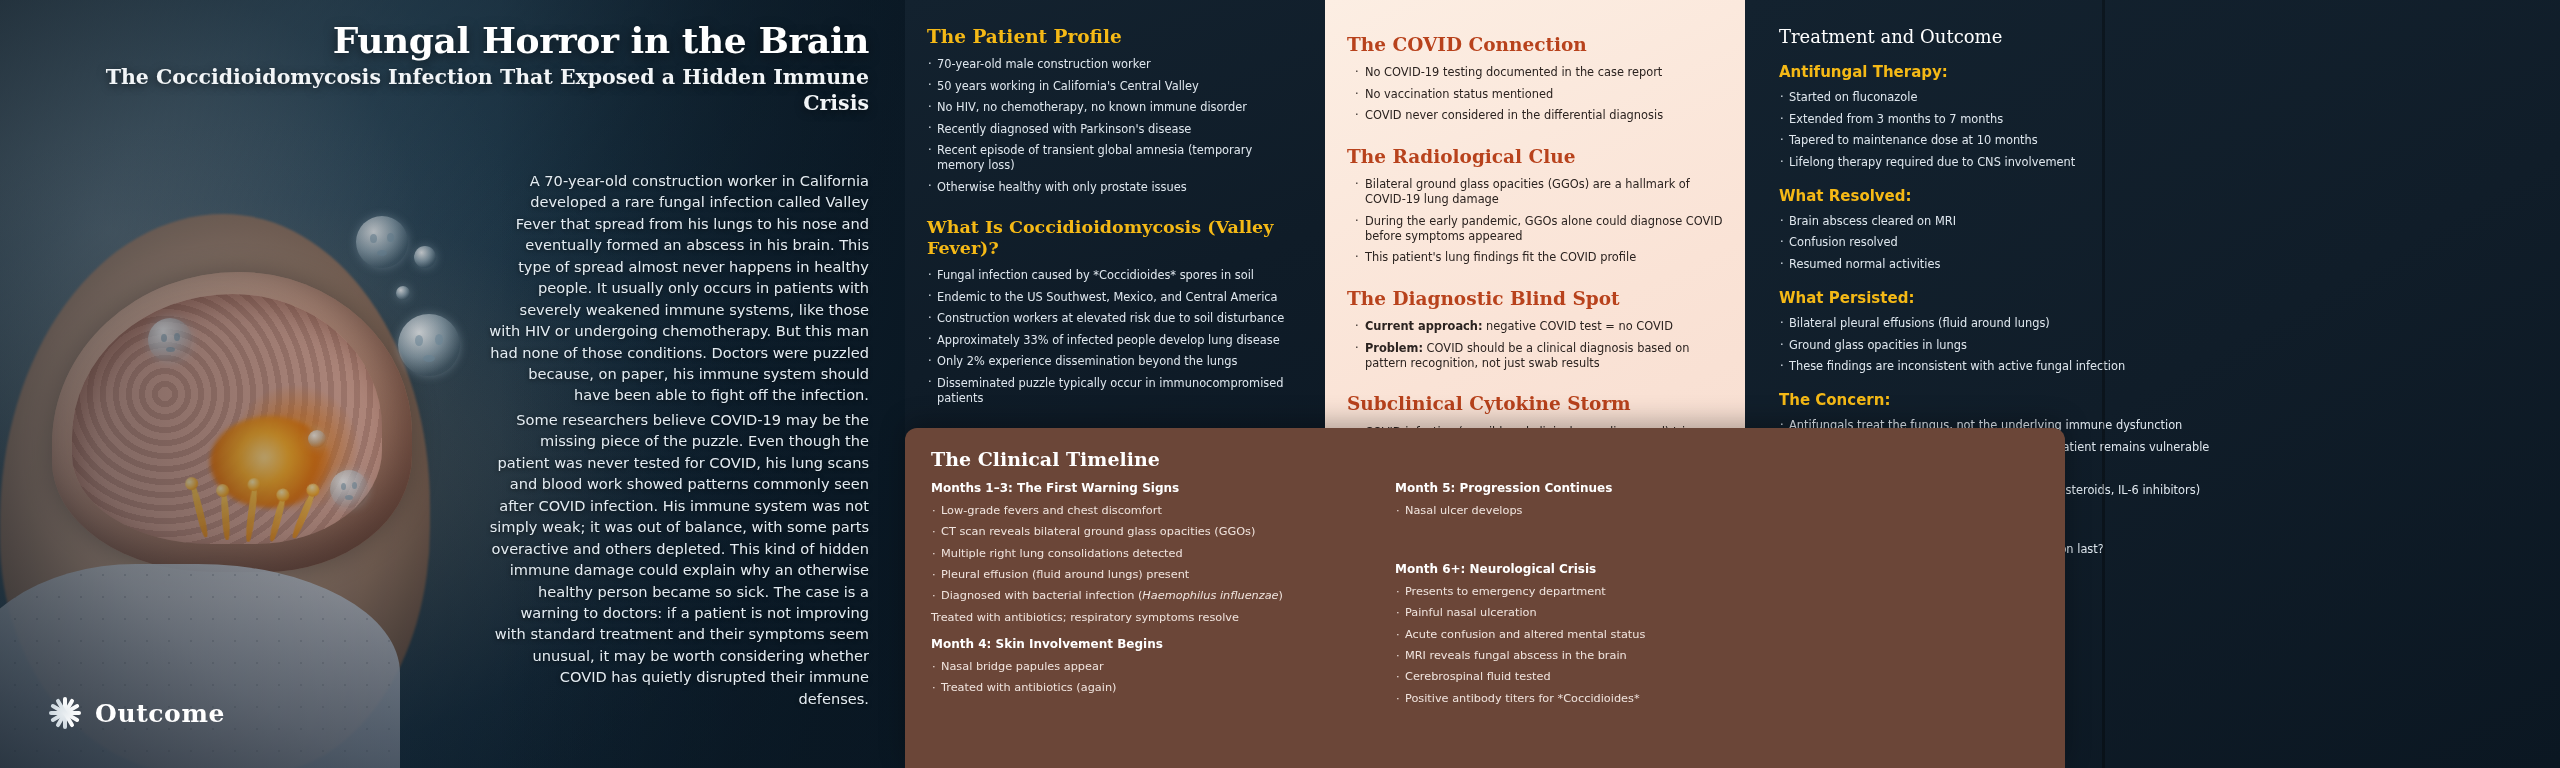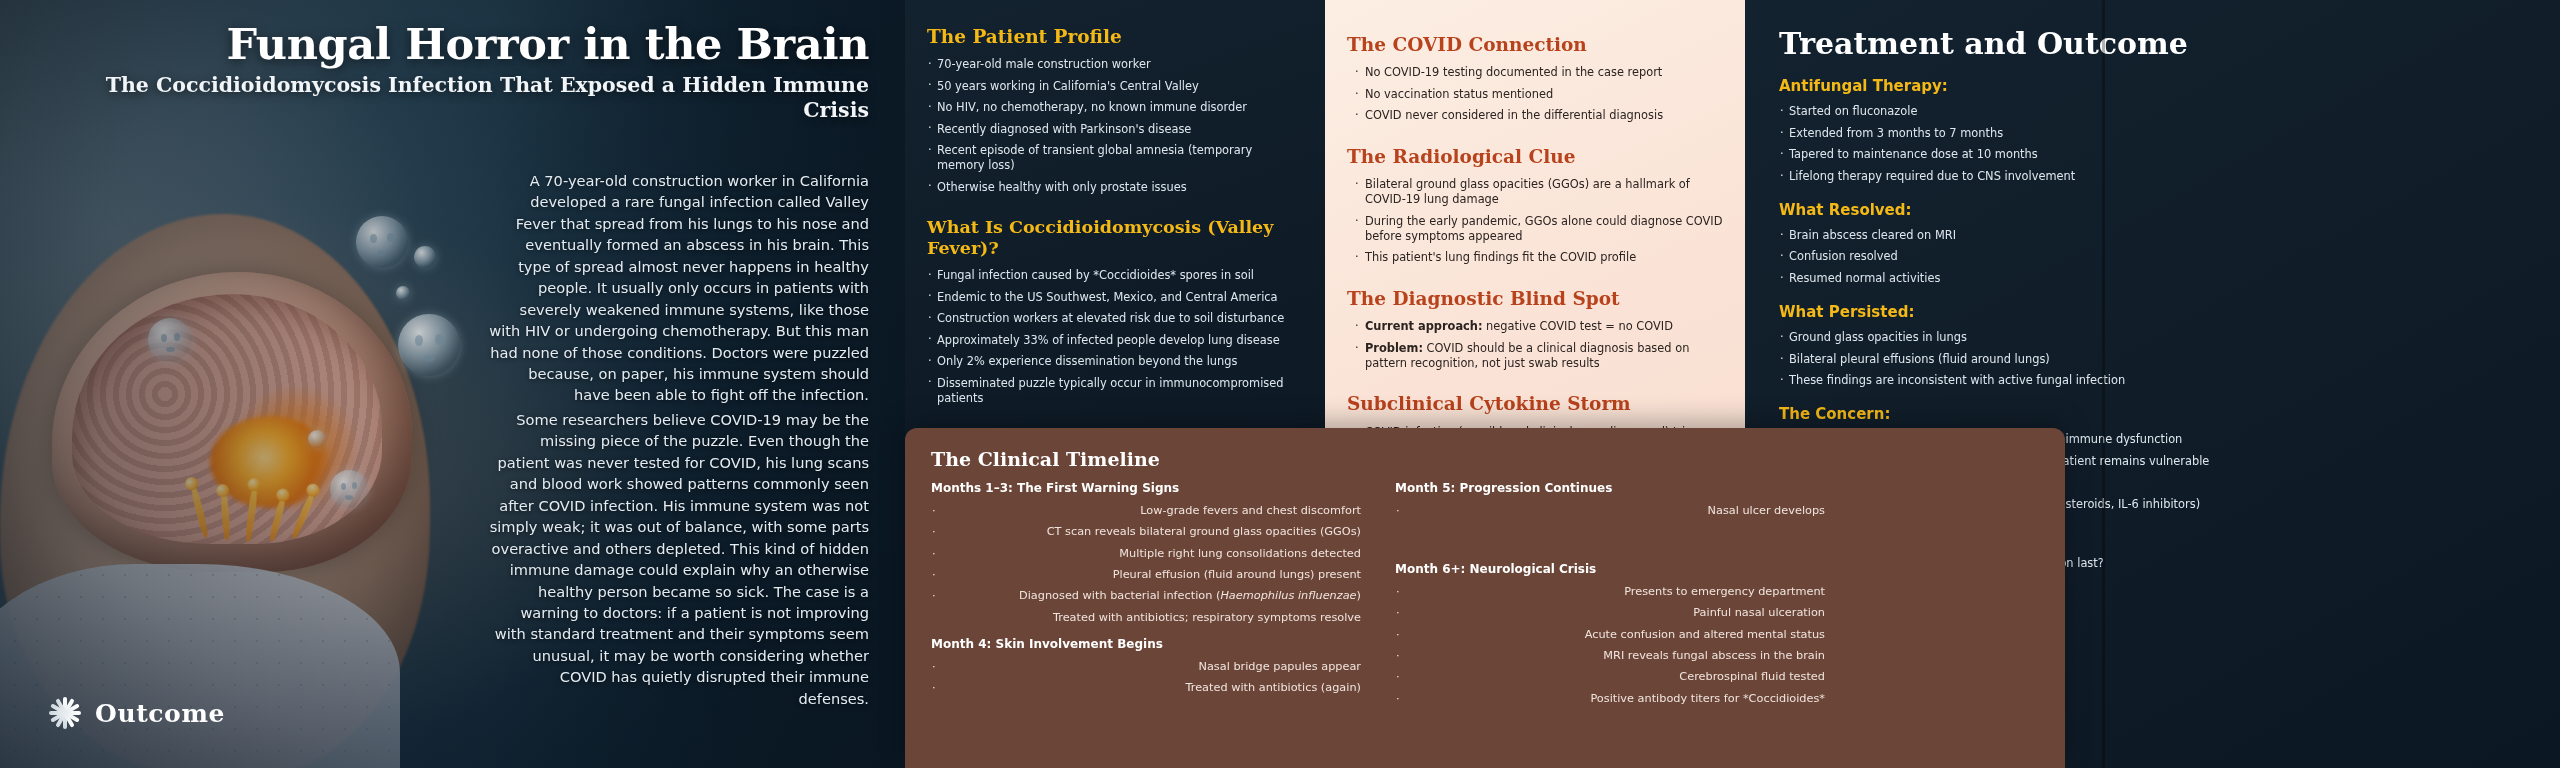--- a/index.html
+++ b/index.html
@@ -71,21 +71,21 @@
   .spore {
     position:absolute; border-radius:50%;
     background:radial-gradient(circle at 34% 30%, rgba(255,255,255,.88) 0%, rgba(206,224,234,.55) 42%, rgba(150,180,196,.16) 72%, rgba(140,170,190,0) 100%);
     box-shadow:0 0 10px rgba(200,224,238,.35);
   }
   .spore i { position:absolute; border-radius:50%; background:rgba(120,150,168,.55); display:block; }
 
   .hero-title-wrap { position:absolute; left:0; top:22px; width:905px; padding:0 36px; text-align:right; z-index:6; }
   .hero-title {
     font-family:"DejaVu Serif", serif; font-weight:700;
-    font-size:43px; line-height:1.04; color:#ffffff; letter-spacing:-.4px;
+    font-size:36px; line-height:1.04; color:#ffffff; letter-spacing:-.4px;
     text-shadow:0 3px 12px rgba(0,0,0,.55);
   }
   .hero-sub {
     font-family:"DejaVu Serif", serif; font-weight:700;
     font-size:20.5px; line-height:1.25; color:#f2f5f7; margin-top:6px;
     text-shadow:0 2px 8px rgba(0,0,0,.55);
   }
   .hero-body {
     position:absolute; right:36px; width:380px;
     font-size:14.6px; line-height:1.47; color:#e4ecf2; text-align:right;
@@ -127,21 +127,21 @@
     background:#6b4638; border-radius:12px 12px 0 0;
     padding:20px 26px 0 26px; z-index:8;
     box-shadow:0 -6px 26px rgba(0,0,0,.3);
   }
   .tl-title { font-family:"DejaVu Serif", serif; font-weight:700; font-size:19px; color:#fff; margin-bottom:11px; }
   .tl-cols { display:flex; gap:34px; }
   .tl-col { width:430px; }
   .tl-sub { font-size:12px; font-weight:700; color:#ffffff; margin:0 0 8px 0; }
   .tl-sub.spaced { margin-top:12px; }
   .tl-list { list-style:none; }
-  .tl-list li { font-size:11.3px; line-height:1.33; color:#f0e4de; margin-bottom:6.3px; padding-left:10px; position:relative;text-align:right; }
+  .tl-list li { font-size:11.3px; line-height:1.33; color:#f0e4de; margin-bottom:6.3px; padding-left:10px; position:relative; }
   .tl-list li::before { content:"·"; position:absolute; left:1px; color:#f0e4de; }
   .tl-list li.nobullet { padding-left:0; }
   .tl-list li.nobullet::before { content:""; }
   .tl-list li em { font-style:italic; }
 
   
   .col-cream {
     width:420px; flex:0 0 420px; height:588px; position:relative;
     background:linear-gradient(155deg,#fceee3 0%,#fae3d6 55%,#f7ddd0 100%);
     padding:26px 22px 0 22px; overflow:hidden;
@@ -158,21 +158,21 @@
   .bullets-dark li::before { content:"·"; position:absolute; left:0; color:#2b2320; }
   .bullets-dark li b { font-weight:700; }
   .analogy-head { font-size:12px; font-weight:700; color:#2b2320; margin:13px 0 7px 8px; }
 
   
   .col-right {
     width:815px; flex:1 1 auto; height:768px; position:relative;
     background:linear-gradient(150deg,#13222f 0%,#101d29 50%,#0b1722 100%);
     padding:26px 34px 0 34px; overflow:hidden;
   }
-  .r-title { font-family:"DejaVu Serif", serif; font-weight:700; font-size:30px; color:#ffffff; margin-bottom:16px; }
+  .r-title { font-family:"DejaVu Serif", serif; font-weight:400; font-size:18px; color:#ffffff; margin-bottom:16px; }
   .r-head { font-size:15px; font-weight:700; color:#f5b916; margin:0 0 9px 0; }
   .r-head.gap { margin-top:17px; }
   .r-list { list-style:none; }
   .r-list li { font-size:11.4px; line-height:1.33; color:#dfe7ee; margin-bottom:6.4px; padding-left:10px; position:relative; }
   .r-list li::before { content:"·"; position:absolute; left:1px; color:#dfe7ee; }
 
   .divider { position:absolute; top:0; width:3px; height:768px; background:rgba(0,0,0,.30); z-index:9; }
 </style>
 </head>
 <body>
@@ -326,22 +326,22 @@
 
     <h3 class="r-head gap">What Resolved:</h3>
     <ul class="r-list">
         <li>Brain abscess cleared on MRI</li>
         <li>Confusion resolved</li>
         <li>Resumed normal activities</li>
       </ul>
 
     <h3 class="r-head gap">What Persisted:</h3>
     <ul class="r-list">
+        <li>Bilateral pleural effusions (fluid around lungs)</li>
         <li>Ground glass opacities in lungs</li>
-        <li>Bilateral pleural effusions (fluid around lungs)</li>
         <li>These findings are inconsistent with active fungal infection</li>
       </ul>
 
     <h3 class="r-head gap">The Concern:</h3>
     <ul class="r-list">
         <li>Antifungals treat the fungus, not the underlying immune dysfunction</li>
         <li>If immune dysregulation is not addressed, the patient remains vulnerable</li>
         <li>Risk of future opportunistic infections</li>
         <li>Potential need for immune-modulating therapy (steroids, IL-6 inhibitors)</li>
       </ul>

